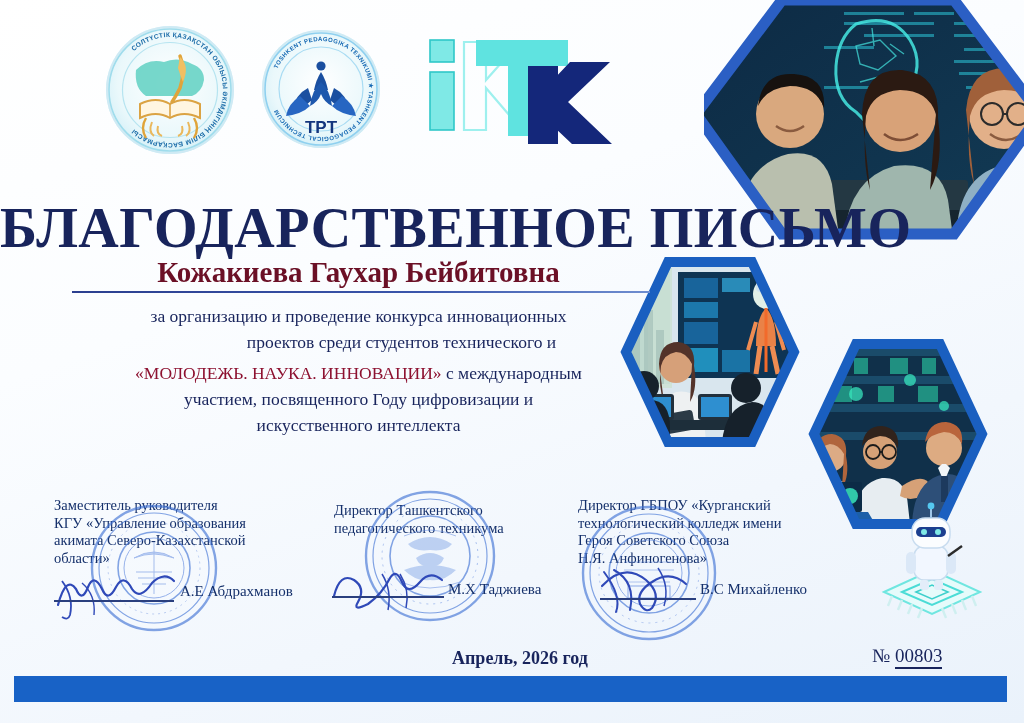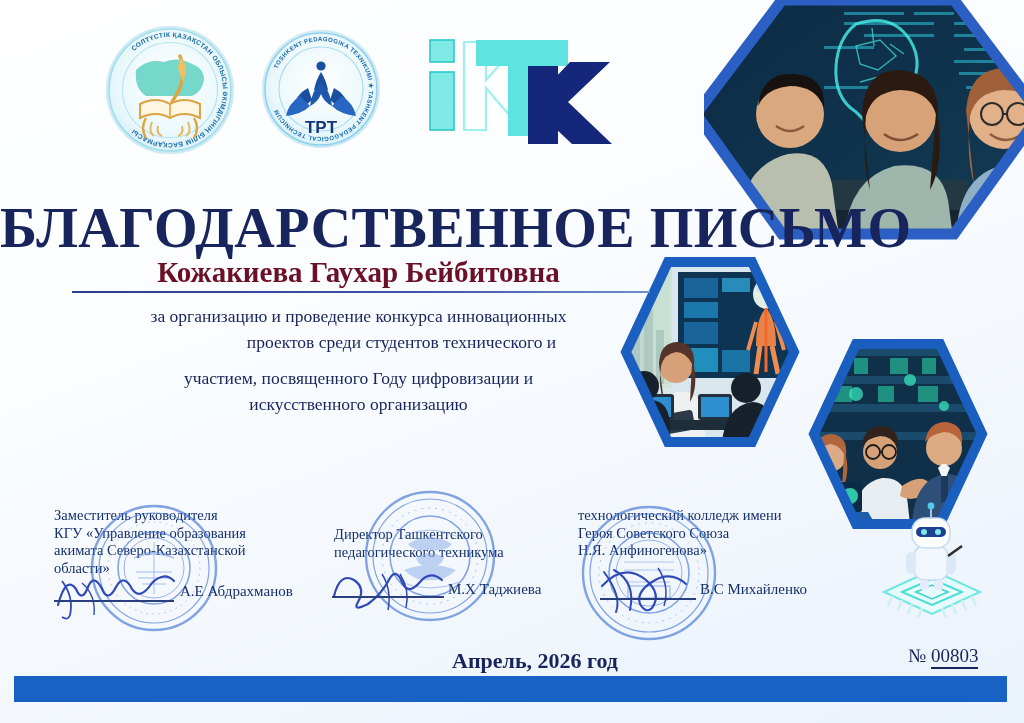--- a/index.html
+++ b/index.html
@@ -61,21 +61,21 @@
   }
   .body-line{
     position:absolute;width:100%;text-align:center;
     font-family:"Liberation Serif", serif;
     font-weight:normal;color:#18245c;
     font-size:17.5px;white-space:nowrap;
   }
   .body-line .hl{color:#8d1130;}
 
   
-  .sig-block{position:absolute;margin-top:10px;}
+  .sig-block{position:absolute;}
   .sig-role{
     font-family:"Liberation Serif", serif;
     font-size:14.5px;color:#15306b;line-height:17.5px;
   }
   .sig-name{
     position:absolute;
     font-family:"Liberation Serif", serif;
     font-size:15px;color:#15306b;white-space:nowrap;
   }
   .sig-rule{position:absolute;height:1.5px;background:#2a3f7e;}
@@ -83,21 +83,21 @@
   
   .scribble{position:absolute;pointer-events:none;}
 
   
   .stamp{position:absolute;opacity:.62;pointer-events:none;}
 
   
   .date{
     position:absolute;
     font-family:"Liberation Serif", serif;
-    font-weight:bold;font-size:22px;color:#18245c;white-space:nowrap;
+    font-weight:bold;font-size:18px;color:#18245c;white-space:nowrap;
   }
   .num{
     position:absolute;
     font-family:"Liberation Serif", serif;
     font-size:19px;color:#18245c;white-space:nowrap;
   }
   .num u{text-decoration:none;border-bottom:2px solid #18245c;padding-bottom:1px;}
   .bottom-bar{
     position:absolute;left:14px;top:676px;width:993px;height:26px;
     background:#1862c6;
@@ -410,22 +410,25 @@
   </div>
 
   <div class="title" style="left:0;top:196px;width:717px;text-align:center;font-size:56px;">БЛАГОДАРСТВЕННОЕ ПИСЬМО</div>
 
   <div class="recipient" style="left:0;top:256px;width:717px;text-align:center;font-size:29px;">Кожакиева Гаухар Бейбитовна</div>
   <div class="recipient-rule" style="left:72px;top:291px;width:578px;"></div>
 
   <div style="position:absolute;left:0;top:306px;width:717px;">
     <div class="body-line" style="position:relative;top:0;">за организацию и проведение конкурса инновационных</div>
     <div class="body-line" style="position:relative;top:5px;margin-left:43px;">проектов среди студентов технического и</div>
+    <div class="body-line" style="position:relative;top:15px;">
+      <span class="hl">«МОЛОДЕЖЬ. НАУКА. ИННОВАЦИИ»</span><span> с международным</span>
+    </div>
     <div class="body-line" style="position:relative;top:20px;">участием, посвященного Году цифровизации и</div>
-    <div class="body-line" style="position:relative;top:25px;">искусственного организацию</div>
+    <div class="body-line" style="position:relative;top:25px;">искусственного интеллекта</div>
   </div>
 
   <div class="sig-block" style="left:54px;top:497px;width:280px;">
     <div class="sig-role">Заместитель руководителя</div>
     <div class="sig-role">КГУ «Управление образования</div>
     <div class="sig-role">акимата Северо-Казахстанской</div>
     <div class="sig-role">области»</div>
   </div>
   <svg class="stamp" style="left:84px;top:498px;" width="140" height="140" viewBox="0 0 140 140">
     <circle cx="70" cy="70" r="62" fill="none" stroke="#3b6fd4" stroke-width="2.4"></circle>
@@ -442,21 +445,21 @@
     </g>
   </svg>
   <svg class="scribble" style="left:52px;top:565px;" width="130" height="56" viewBox="0 0 130 56">
     <path d="M6 40 Q14 10 24 24 Q30 38 36 22 Q42 8 50 24 Q56 38 64 22 Q72 8 80 24 Q88 36 100 18 Q112 6 122 16" fill="none" stroke="#2f49b8" stroke-width="2.2" stroke-linecap="round"></path>
     <path d="M10 16 Q22 32 18 50 Q16 56 10 52" fill="none" stroke="#2f49b8" stroke-width="1.8"></path>
     <path d="M30 18 Q44 30 42 50" fill="none" stroke="#2f49b8" stroke-width="1.4"></path>
   </svg>
   <div class="sig-rule" style="left:54px;top:600px;width:120px;"></div>
   <div class="sig-name" style="left:180px;top:583px;">А.Е Абдрахманов</div>
 
-  <div class="sig-block" style="left:334px;top:516px;width:250px;">
+  <div class="sig-block" style="left:334px;top:502px;width:250px;">
     <div class="sig-role">Директор Ташкентского</div>
     <div class="sig-role">педагогического техникума</div>
   </div>
   <svg class="stamp" style="left:360px;top:486px;" width="140" height="140" viewBox="0 0 140 140">
     <circle cx="70" cy="70" r="64" fill="none" stroke="#3b6fd4" stroke-width="2.4"></circle>
     <circle cx="70" cy="70" r="57" fill="none" stroke="#3b6fd4" stroke-width="1.2"></circle>
     <circle cx="70" cy="70" r="40" fill="none" stroke="#3b6fd4" stroke-width="1.6"></circle>
     <g fill="#86a9e8" opacity=".8">
       <path d="M48 58 Q70 44 92 58 Q86 66 70 64 Q54 66 48 58 Z"></path>
       <path d="M56 72 Q70 62 84 72 Q80 82 70 80 Q60 82 56 72 Z"></path>
@@ -470,20 +473,21 @@
   </svg>
   <svg class="scribble" style="left:330px;top:560px;" width="130" height="56" viewBox="0 0 130 56">
     <path d="M4 36 Q10 12 24 20 Q36 28 28 42 Q22 52 38 44 Q52 34 60 18 Q66 8 72 22 Q78 36 90 22 Q100 10 112 20" fill="none" stroke="#2f49b8" stroke-width="2.2" stroke-linecap="round"></path>
     <path d="M52 14 Q62 30 58 50" fill="none" stroke="#2f49b8" stroke-width="1.5"></path>
     <path d="M70 14 Q80 30 76 48" fill="none" stroke="#2f49b8" stroke-width="1.5"></path>
   </svg>
   <div class="sig-rule" style="left:332px;top:596px;width:112px;"></div>
   <div class="sig-name" style="left:448px;top:581px;">М.Х Таджиева</div>
 
   <div class="sig-block" style="left:578px;top:497px;width:300px;">
+    <div class="sig-role">Директор ГБПОУ «Курганский</div>
     <div class="sig-role">технологический колледж имени</div>
     <div class="sig-role">Героя Советского Союза</div>
     <div class="sig-role">Н.Я. Анфиногенова»</div>
   </div>
   <svg class="stamp" style="left:576px;top:500px;" width="146" height="146" viewBox="0 0 146 146">
     <circle cx="73" cy="73" r="66" fill="none" stroke="#3b6fd4" stroke-width="2.4"></circle>
     <circle cx="73" cy="73" r="59" fill="none" stroke="#3b6fd4" stroke-width="1.2"></circle>
     <circle cx="73" cy="73" r="40" fill="none" stroke="#3b6fd4" stroke-width="1.6"></circle>
     <circle cx="73" cy="73" r="33" fill="none" stroke="#5b85de" stroke-width="1"></circle>
     <g stroke="#5b85de" stroke-width=".9" opacity=".8" fill="none">
@@ -494,19 +498,19 @@
   </svg>
   <svg class="scribble" style="left:596px;top:556px;" width="120" height="60" viewBox="0 0 120 60">
     <path d="M8 16 Q26 40 20 56 M18 14 Q40 26 34 54" fill="none" stroke="#2f49b8" stroke-width="2" stroke-linecap="round"></path>
     <path d="M6 30 Q28 6 50 24 Q66 38 56 52 Q50 58 44 48 Q40 36 56 26 Q74 14 90 28" fill="none" stroke="#2f49b8" stroke-width="2.2" stroke-linecap="round"></path>
     <path d="M62 12 Q74 30 68 50" fill="none" stroke="#2f49b8" stroke-width="1.5"></path>
   </svg>
   <div class="sig-rule" style="left:600px;top:598px;width:96px;"></div>
   <div class="sig-name" style="left:700px;top:581px;">В.С Михайленко</div>
 
   <div class="date" style="left:452px;top:648px;">Апрель, 2026 год</div>
-  <div class="num" style="left:908px;top:645px;">
+  <div class="num" style="left:872px;top:645px;">
     <span>№</span>
     <u>00803</u>
   </div>
 
   <div class="bottom-bar"></div>
 </div>
 
 </body></html>

